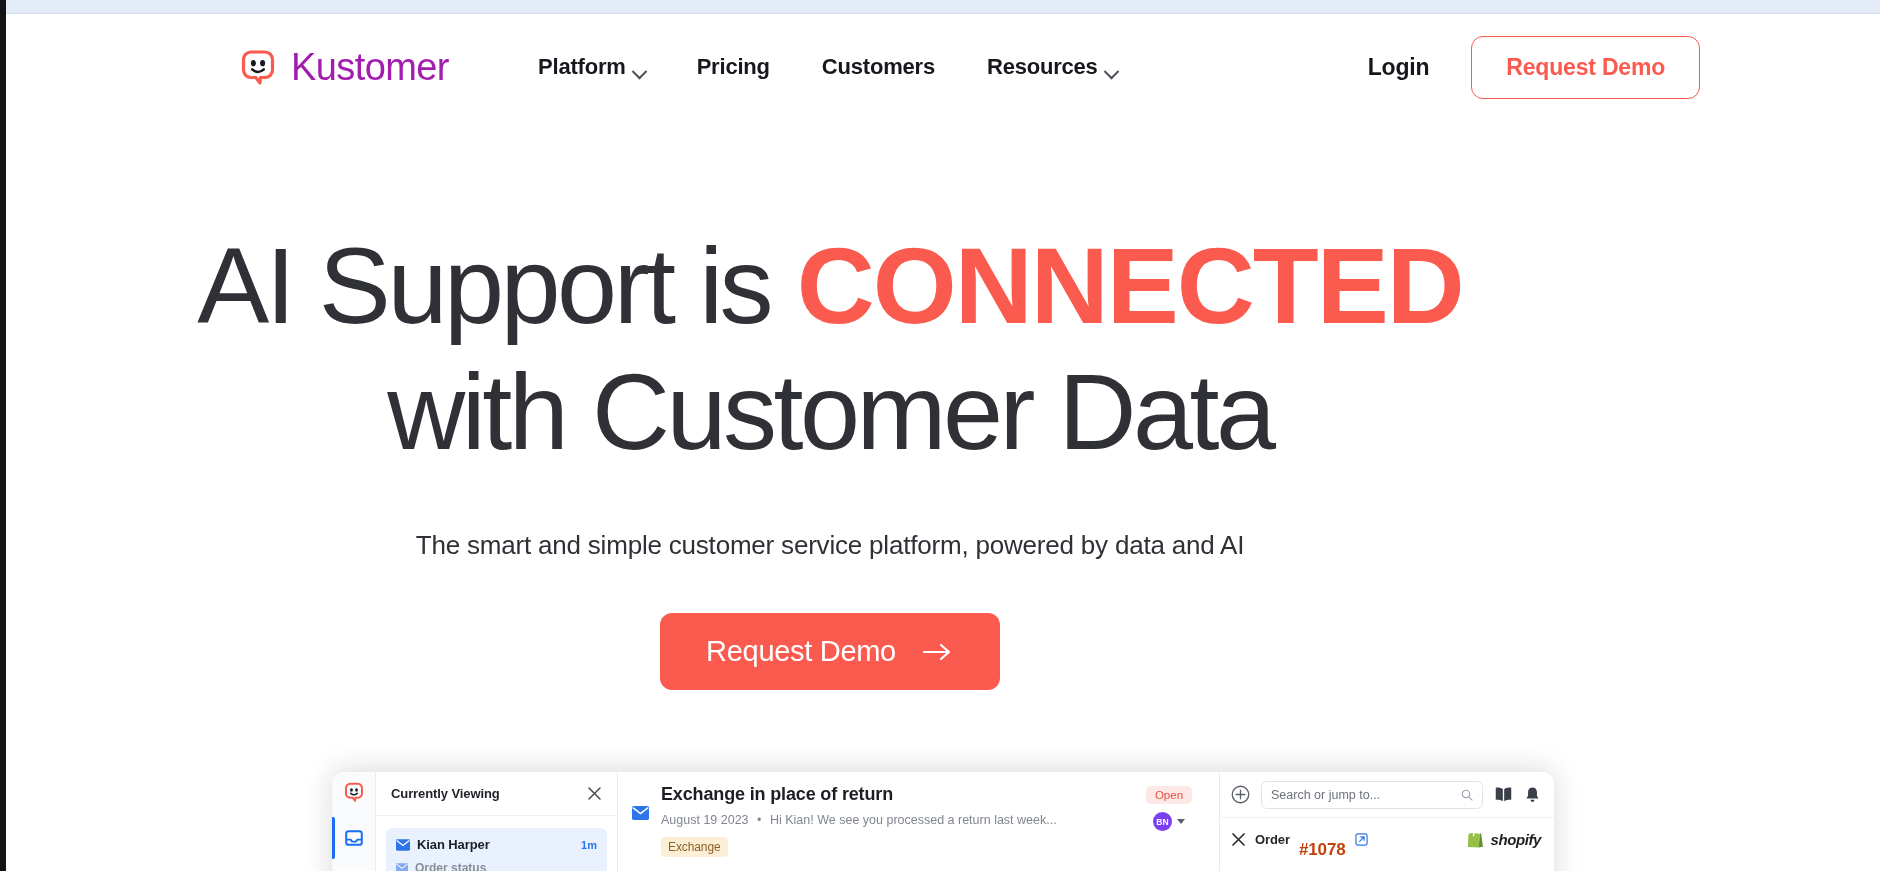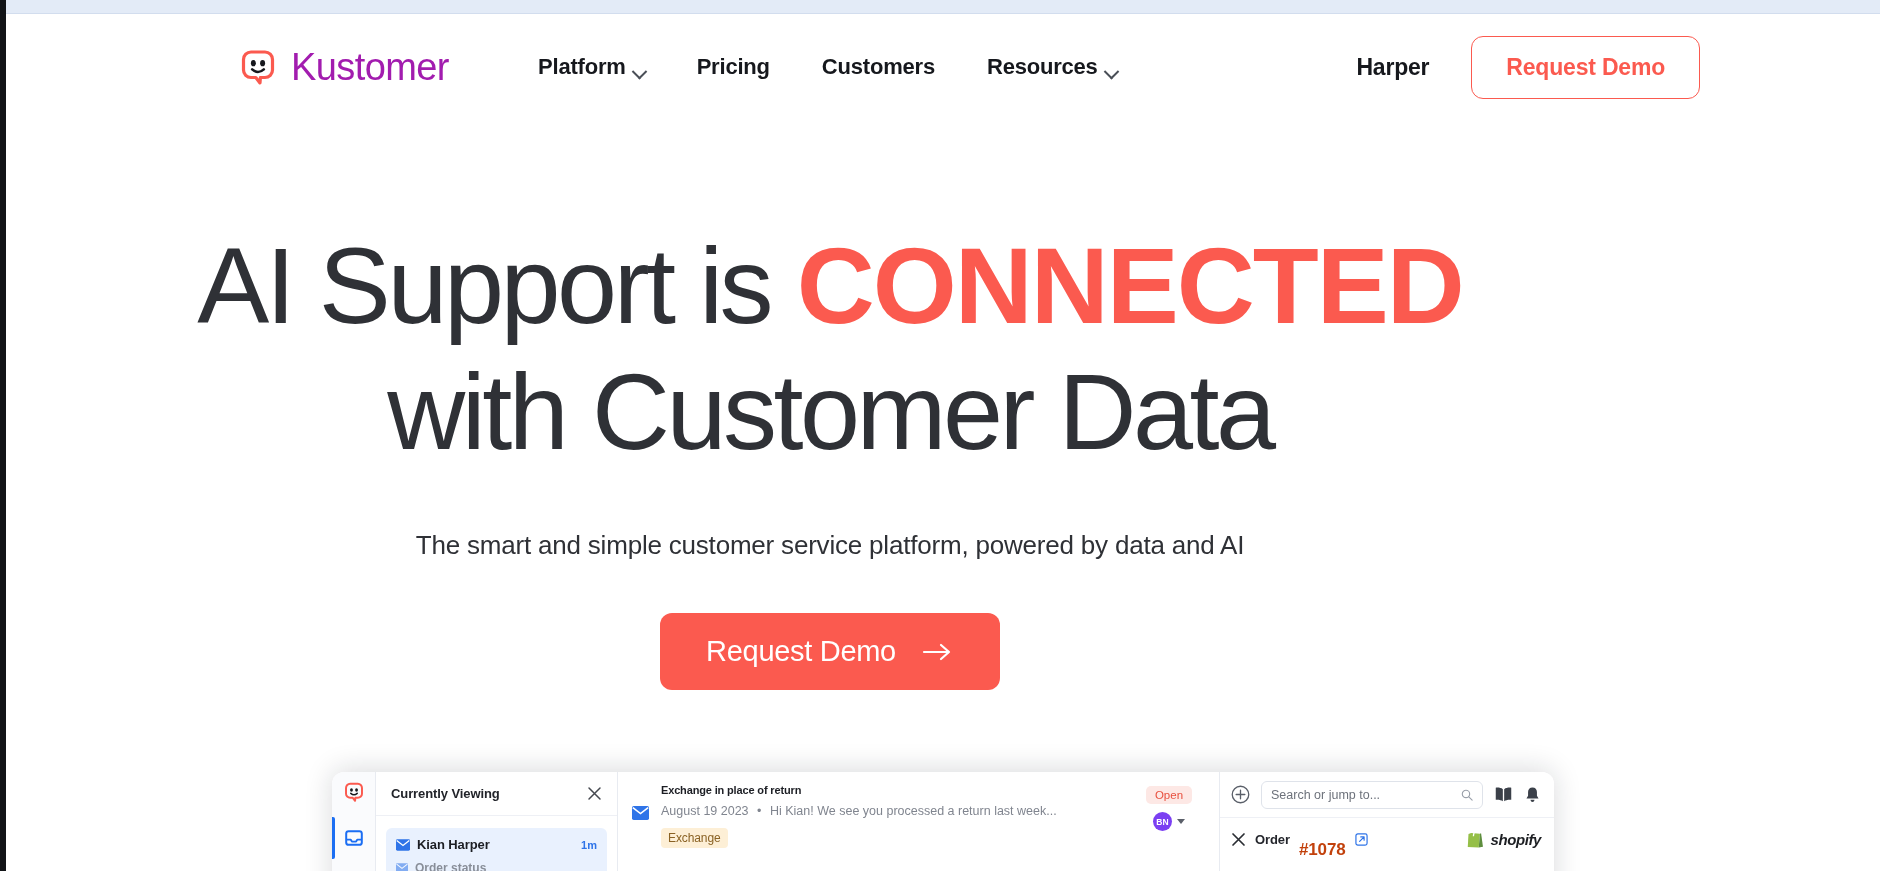--- a/index.html
+++ b/index.html
@@ -279,21 +279,21 @@
     flex: 1;
     border-right: 1px solid #e8ebf1;
     background: #ffffff;
     padding: 12px 18px 0 14px;
     display: flex;
     gap: 12px;
   }
   .mail-ico-wrap { padding-top: 22px; flex: none; }
   .main-body { flex: 1; min-width: 0; }
   .msg-title {
-    font-size: 11px;
+    font-size: 18px;
     font-weight: 700;
     color: #1c1e24;
     letter-spacing: -0.15px;
   }
   .msg-meta {
     margin-top: 8px;
     font-size: 12.5px;
     color: #80858f;
     white-space: nowrap;
     overflow: hidden;
@@ -456,21 +456,21 @@
       <div class="nav-item">
         <span>Customers</span>
       </div>
       <div class="nav-item">
         <span>Resources</span>
         <i class="chev"></i>
       </div>
     </nav>
 
     <div class="header-right">
-      <span class="login-link">Harper</span>
+      <span class="login-link">Login</span>
       <button class="btn-outline">Request Demo</button>
     </div>
   </div>
 
   <div class="hero">
     <h1 class="hero-title">
       <span>AI Support is </span><span class="accent">CONNECTED</span>
       <span class="hero-line2">with Customer Data</span>
     </h1>
 

